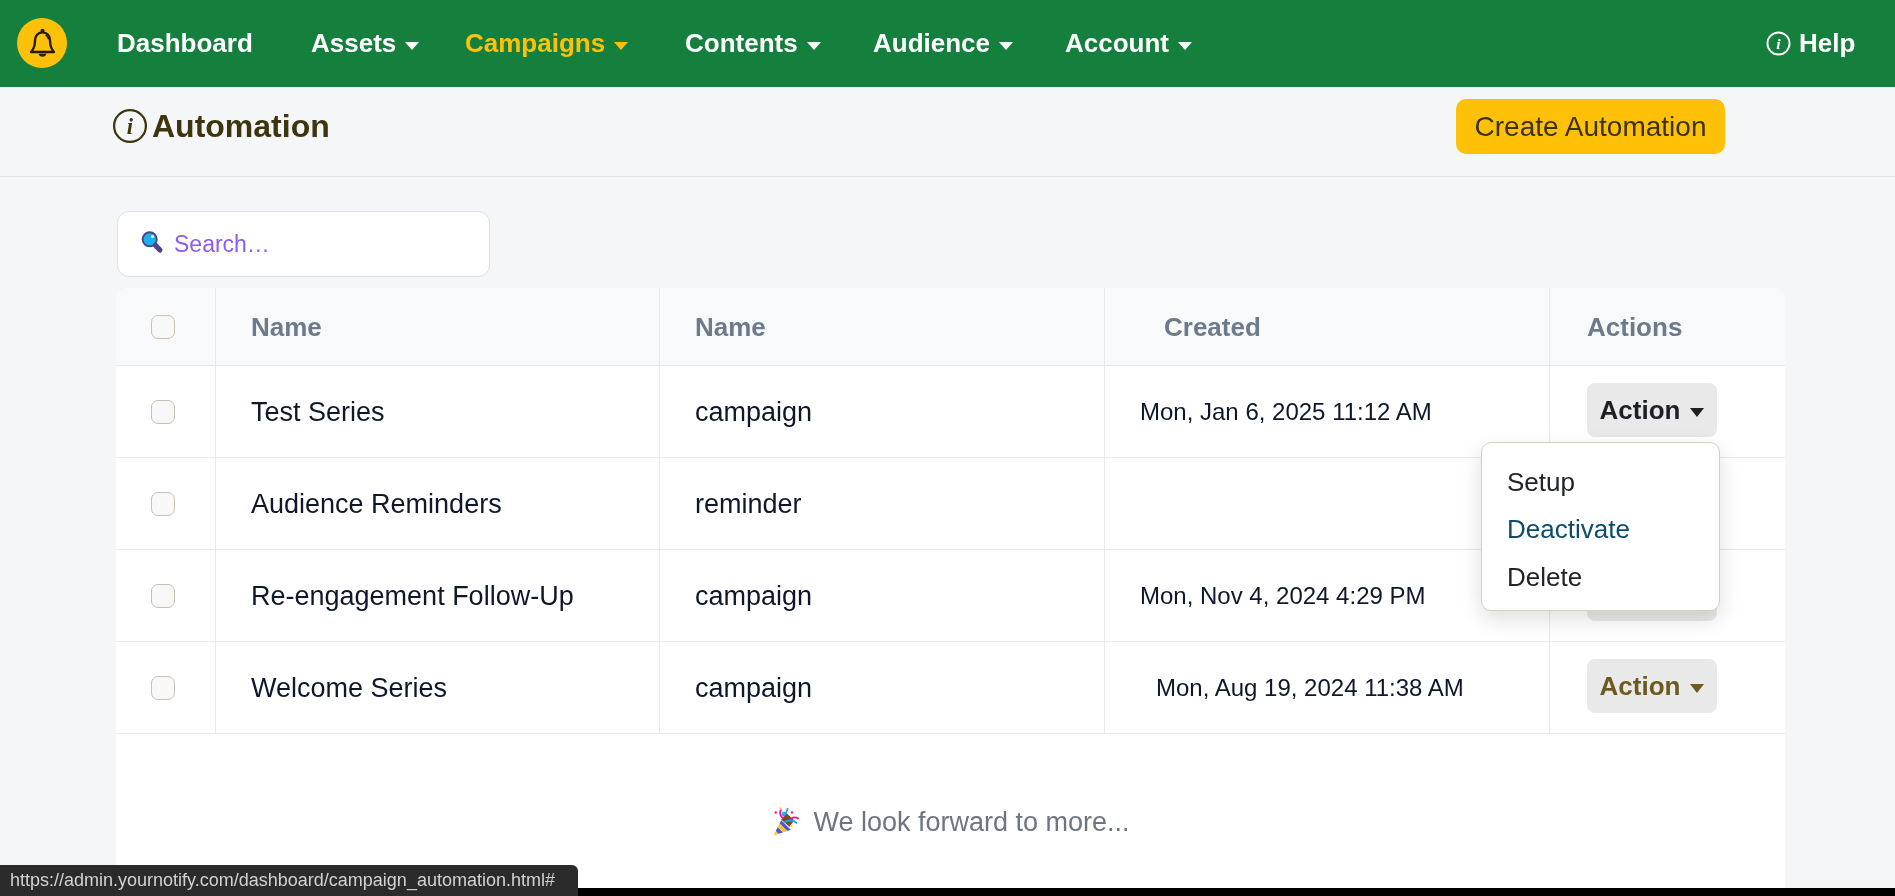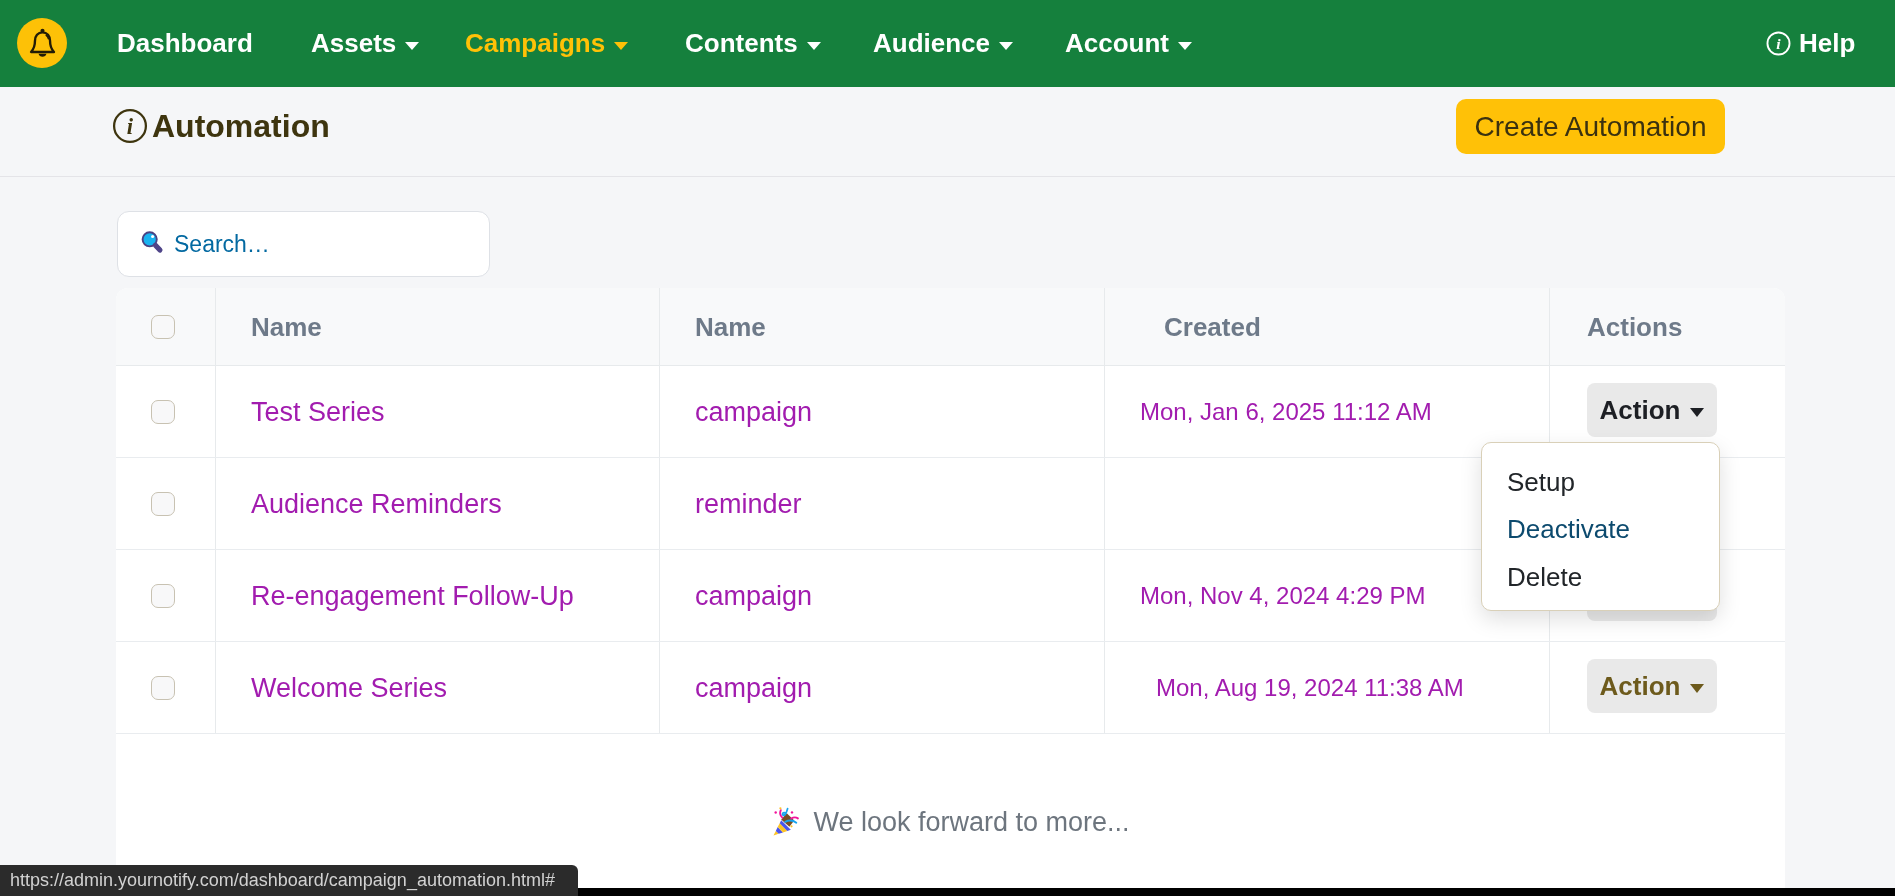--- a/index.html
+++ b/index.html
@@ -22,33 +22,33 @@
     border-bottom:1px solid #e4e4e8; }
   #ptitle { position:absolute; left:112px; top:87px; height:78px; display:flex; align-items:center;
     color:#3e350f; font-weight:bold; font-size:32px; }
   #createbtn { position:absolute; left:1456px; top:99px; width:269px; height:55px;
     background:#ffc107; border-radius:10px; color:#3a3110; font-size:28px;
     display:flex; align-items:center; justify-content:center; }
 
   
   #search { position:absolute; left:117px; top:211px; width:373px; height:66px; background:#fff;
     border:1px solid #dee1e6; border-radius:12px; display:flex; align-items:center; }
-  #search .ph { color:#0369a1; font-size:23px; margin-left:8px; }
+  #search .ph { color:#8b5cf6; font-size:23px; margin-left:8px; }
 
   
   #tablewrap { position:absolute; left:116px; top:288px; width:1669px; height:600px;
     background:#fff; border-radius:12px 12px 0 0; }
   .vline { position:absolute; top:0; bottom:0; width:1px; background:#e7eaec; }
   #thead { position:absolute; left:0; top:0; width:1669px; height:78px; background:#f8f9fa;
     border-bottom:1px solid #e7eaec; border-radius:12px 12px 0 0; }
   .th { position:absolute; top:0; height:78px; display:flex; align-items:center;
     color:#6e7a89; font-weight:bold; font-size:26px; }
   .row { position:absolute; left:0; width:1669px; height:92px; border-bottom:1px solid #e9ecef; }
   .cell { position:absolute; top:0; height:92px; display:flex; align-items:center;
-    color:#a21caf; font-size:27px; }
+    color:#0f172a; font-size:27px; }
   .cb { position:absolute; left:35px; width:24px; height:24px; border:1.5px solid #c8c2b2;
     border-radius:7px; background:#f8f8f9; }
   .actbtn { position:absolute; left:1587px; width:130px; height:54px; background:#e9e9e9;
     border-radius:8px; display:flex; align-items:center; justify-content:center;
     color:#1d1f24; font-weight:bold; font-size:26px; }
   .actbtn .caret { border-top-color:#1d1f24; border-left-width:7px; border-right-width:7px;
     border-top-width:9px; margin-left:10px; }
 
   
   #dropdown { position:absolute; left:1481px; top:442px; width:239px; height:169px;

